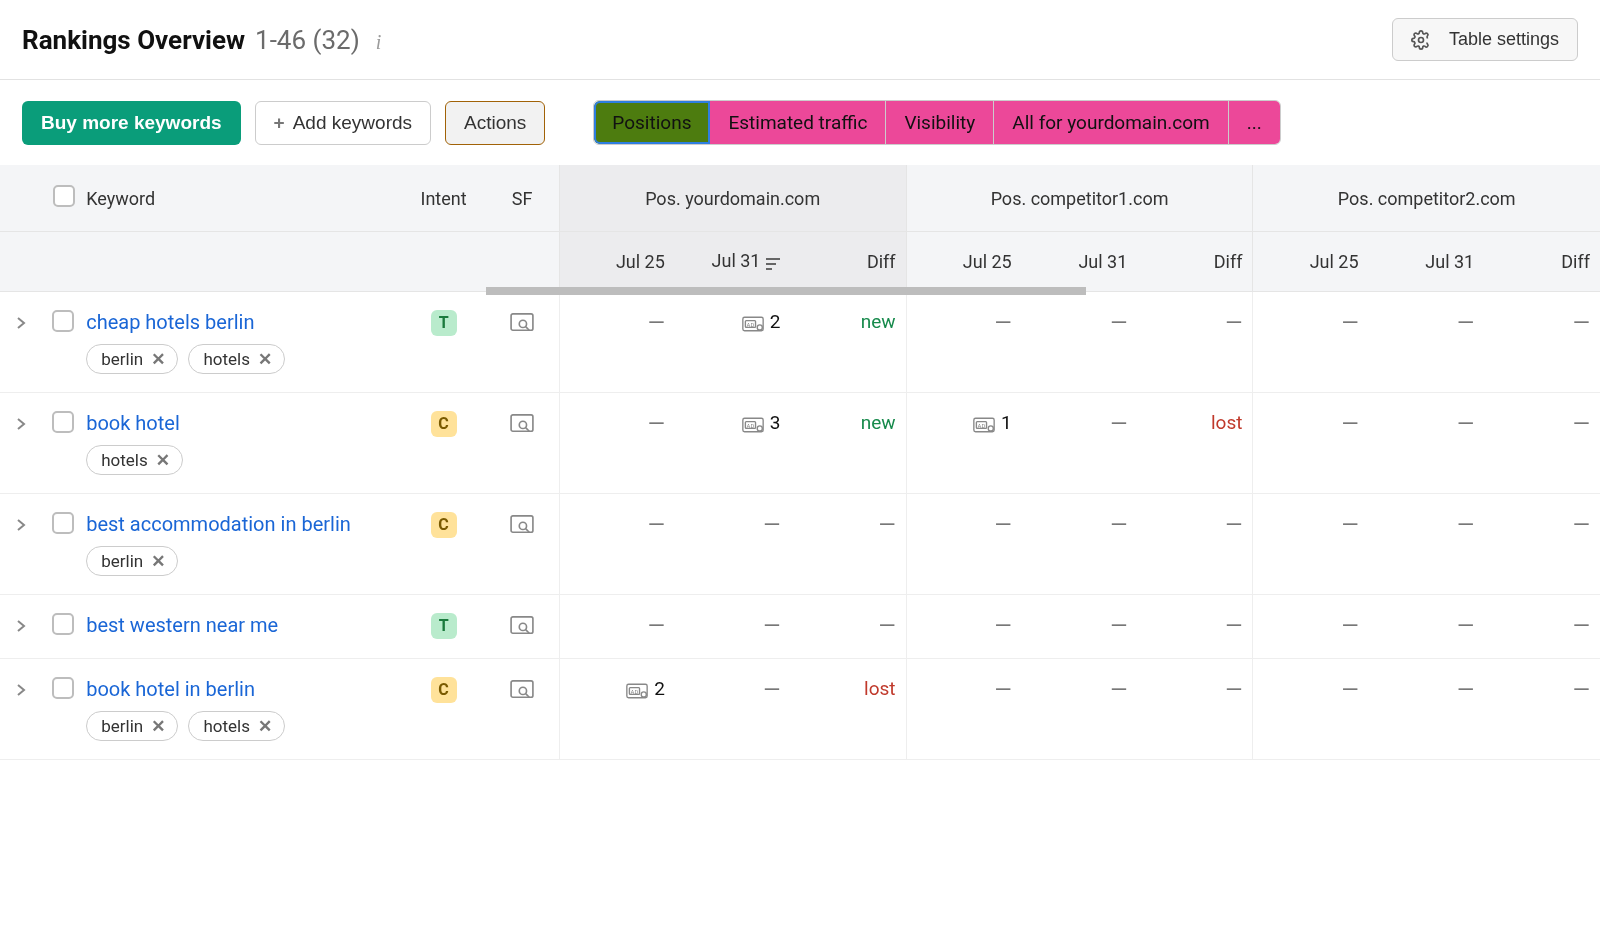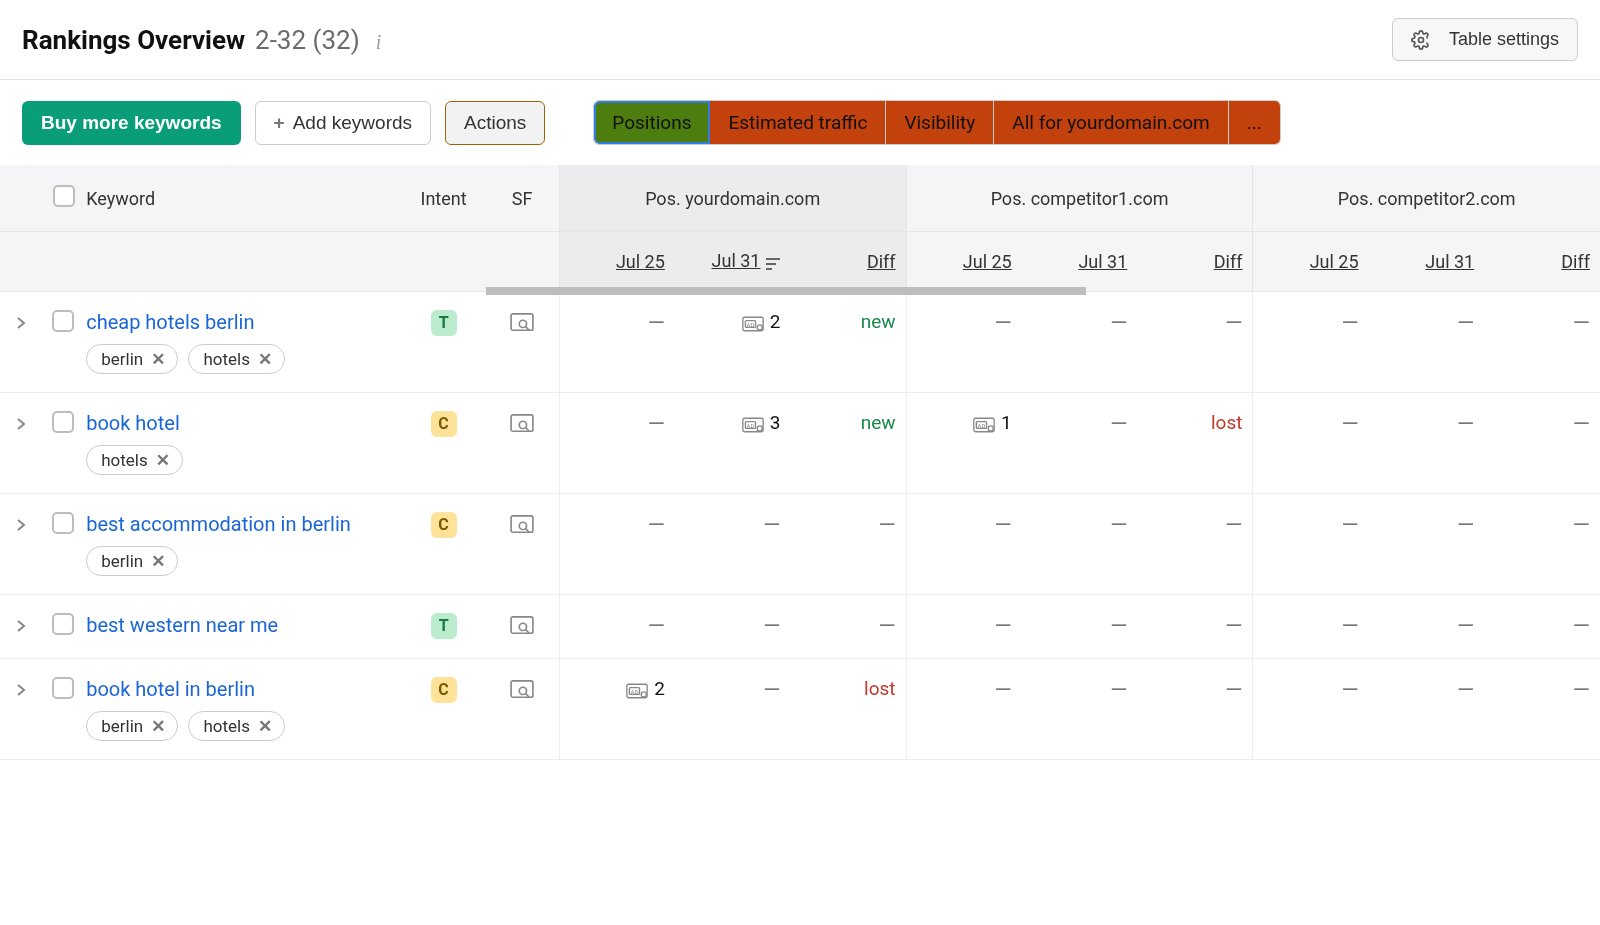--- a/index.html
+++ b/index.html
@@ -13,29 +13,29 @@
   .gear { width: 20px; height: 20px; }
   .divider { border-top: 1px solid #e2e2e2; }
 
   .toolbar { display: flex; align-items: center; gap: 14px; padding: 20px 22px; flex-wrap: wrap; }
   .btn { display: inline-flex; align-items: center; gap: 8px; border-radius: 6px; font-size: 19px; padding: 10px 18px; cursor: pointer; border: 1px solid transparent; }
   .btn-primary { background: #0a9d7a; color: #fff; font-weight: 700; }
   .btn-outline { background: #fff; color: #333; border: 1px solid #ccc; }
   .btn-light { background: #f2f2f2; color: #333; border: 1px solid #a16207; }
   .plus { font-weight: 700; color: #777; }
   .tabgroup { display: flex; border: 1px solid #ccc; border-radius: 6px; overflow: hidden; }
-  .tab { padding: 10px 18px; font-size: 19px; border-right: 1px solid #ccc; cursor: pointer; background:#c2410c; }
+  .tab { padding: 10px 18px; font-size: 19px; border-right: 1px solid #ccc; cursor: pointer; background:#ec4899; }
   .tab:last-child { border-right: none; }
   .tab.active { background: #4d7c0f; outline: 2px solid #2f7ee0; outline-offset: -2px; border-radius: 6px 0 0 6px; color:#111; }
 
   .table { width: 100%; border-collapse: collapse; }
   .thead-row th { background: #f4f5f7; font-weight: 400; color: #333; border-bottom: 1px solid #e5e5e5; font-size: 18px; }
   .thead-top th { padding: 20px 10px; }
   .thead-group3 { border-left: 1px solid #e5e5e5; text-align:center;margin-left:40px;}
-  .thead-sub th { padding: 18px 10px; text-align: right; font-size: 18px; text-decoration: underline; }
+  .thead-sub th { padding: 18px 10px; text-align: right; font-size: 18px; }
   .thead-sub th.subleft { border-left:1px solid #e5e5e5; }
   .col-your { background: #ececee !important; }
   .sort-ind { display:inline-block; margin-left:6px; vertical-align:middle; }
 
   tbody tr { border-bottom: 1px solid #eee; }
   tbody td { padding: 18px 10px; vertical-align: top; font-size: 19px; }
   td.vline { border-left: 1px solid #eee; }
   .chev-cell { width: 40px; text-align:center; color:#888; cursor:pointer; }
   .chk-cell { width: 42px; }
   .checkbox { width: 22px; height: 22px; border: 2px solid #bdbdbd; border-radius: 5px; display:inline-block; background:#fff; }
@@ -58,21 +58,21 @@
   .col-sf { width: 70px; text-align:center; }
   .col-sub { width: 110px; }
   svg { display:inline-block; vertical-align:middle; }
 </style>
 </head>
 <body>
 
 <div class="header">
   <div class="title-wrap">
     <span class="title">Rankings Overview</span>
-    <span class="range">2-32 (32)</span>
+    <span class="range">1-46 (32)</span>
     <span class="info-icon">i</span>
   </div>
   <button class="table-settings-btn">
     <svg class="gear" viewBox="0 0 24 24" fill="none" stroke="#555" stroke-width="2">
         <circle cx="12" cy="12" r="3"></circle>
         <path d="M19.4 15a1.7 1.7 0 0 0 .34 1.87l.06.06a2 2 0 1 1-2.83 2.83l-.06-.06a1.7 1.7 0 0 0-1.87-.34 1.7 1.7 0 0 0-1 1.56V21a2 2 0 1 1-4 0v-.09a1.7 1.7 0 0 0-1-1.56 1.7 1.7 0 0 0-1.87.34l-.06.06a2 2 0 1 1-2.83-2.83l.06-.06A1.7 1.7 0 0 0 4.6 15a1.7 1.7 0 0 0-1.56-1H3a2 2 0 1 1 0-4h.09A1.7 1.7 0 0 0 4.65 9a1.7 1.7 0 0 0-.34-1.87l-.06-.06A2 2 0 1 1 7.08 4.24l.06.06A1.7 1.7 0 0 0 9 4.64a1.7 1.7 0 0 0 1-1.56V3a2 2 0 1 1 4 0v.09a1.7 1.7 0 0 0 1 1.56 1.7 1.7 0 0 0 1.87-.34l.06-.06a2 2 0 1 1 2.83 2.83l-.06.06A1.7 1.7 0 0 0 19.4 9c.14.35.22.72.22 1.1"></path>
       </svg>
     <span>Table settings</span>
   </button>
 </div>

